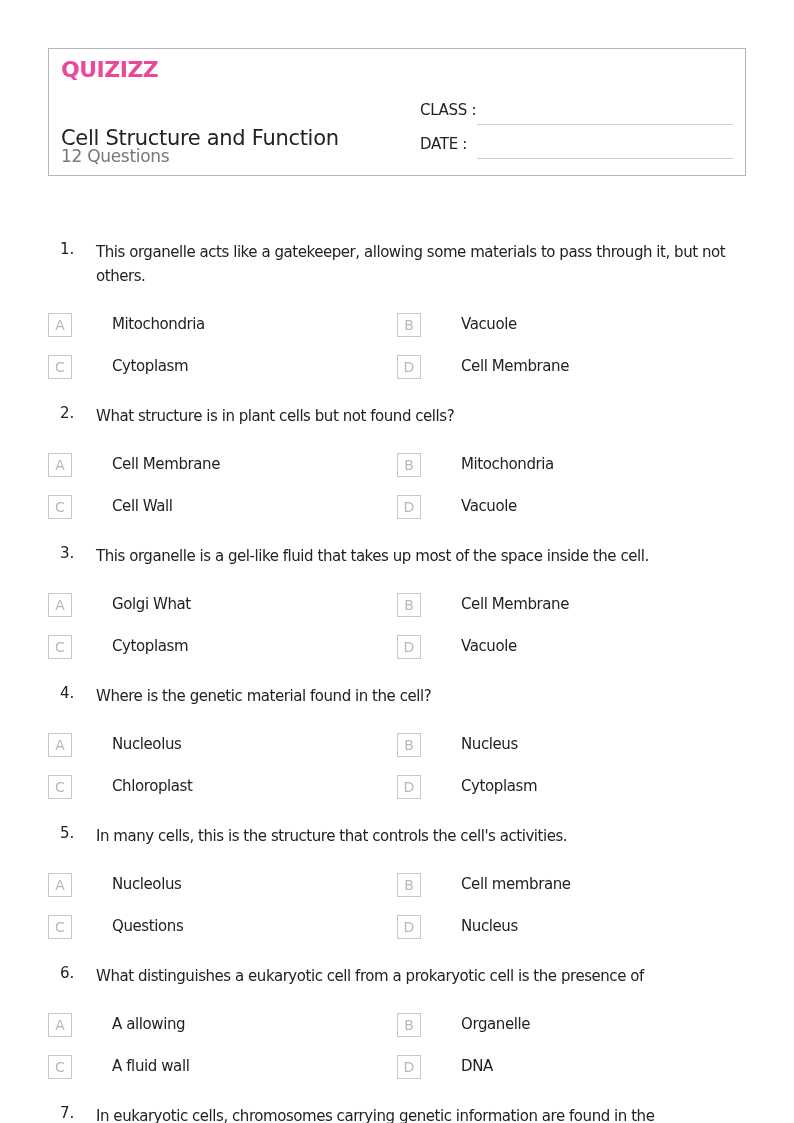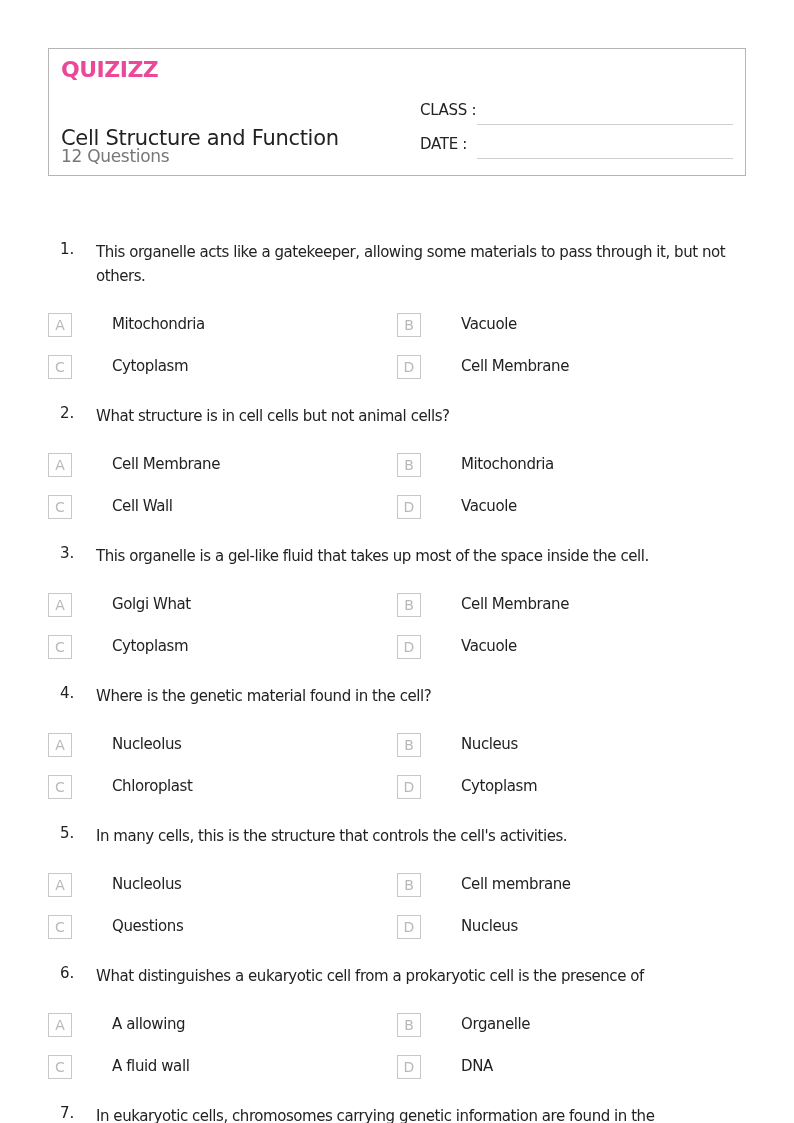--- a/index.html
+++ b/index.html
@@ -86,21 +86,21 @@
     <span class="opt-text">Cytoplasm</span>
   </div>
   <div class="option" style="left:397px; top:115px;">
     <span class="opt-box">D</span>
     <span class="opt-text">Cell Membrane</span>
   </div>
 </div>
 
 <div class="question" style="top:404px;">
   <span class="q-num">2.</span>
-  <span class="q-text">What structure is in cell cells but not animal cells?</span>
+  <span class="q-text">What structure is in plant cells but not found cells?</span>
   <div class="option" style="left:48px; top:49px;">
     <span class="opt-box">A</span>
     <span class="opt-text">Cell Membrane</span>
   </div>
   <div class="option" style="left:397px; top:49px;">
     <span class="opt-box">B</span>
     <span class="opt-text">Mitochondria</span>
   </div>
   <div class="option" style="left:48px; top:91px;">
     <span class="opt-box">C</span>

